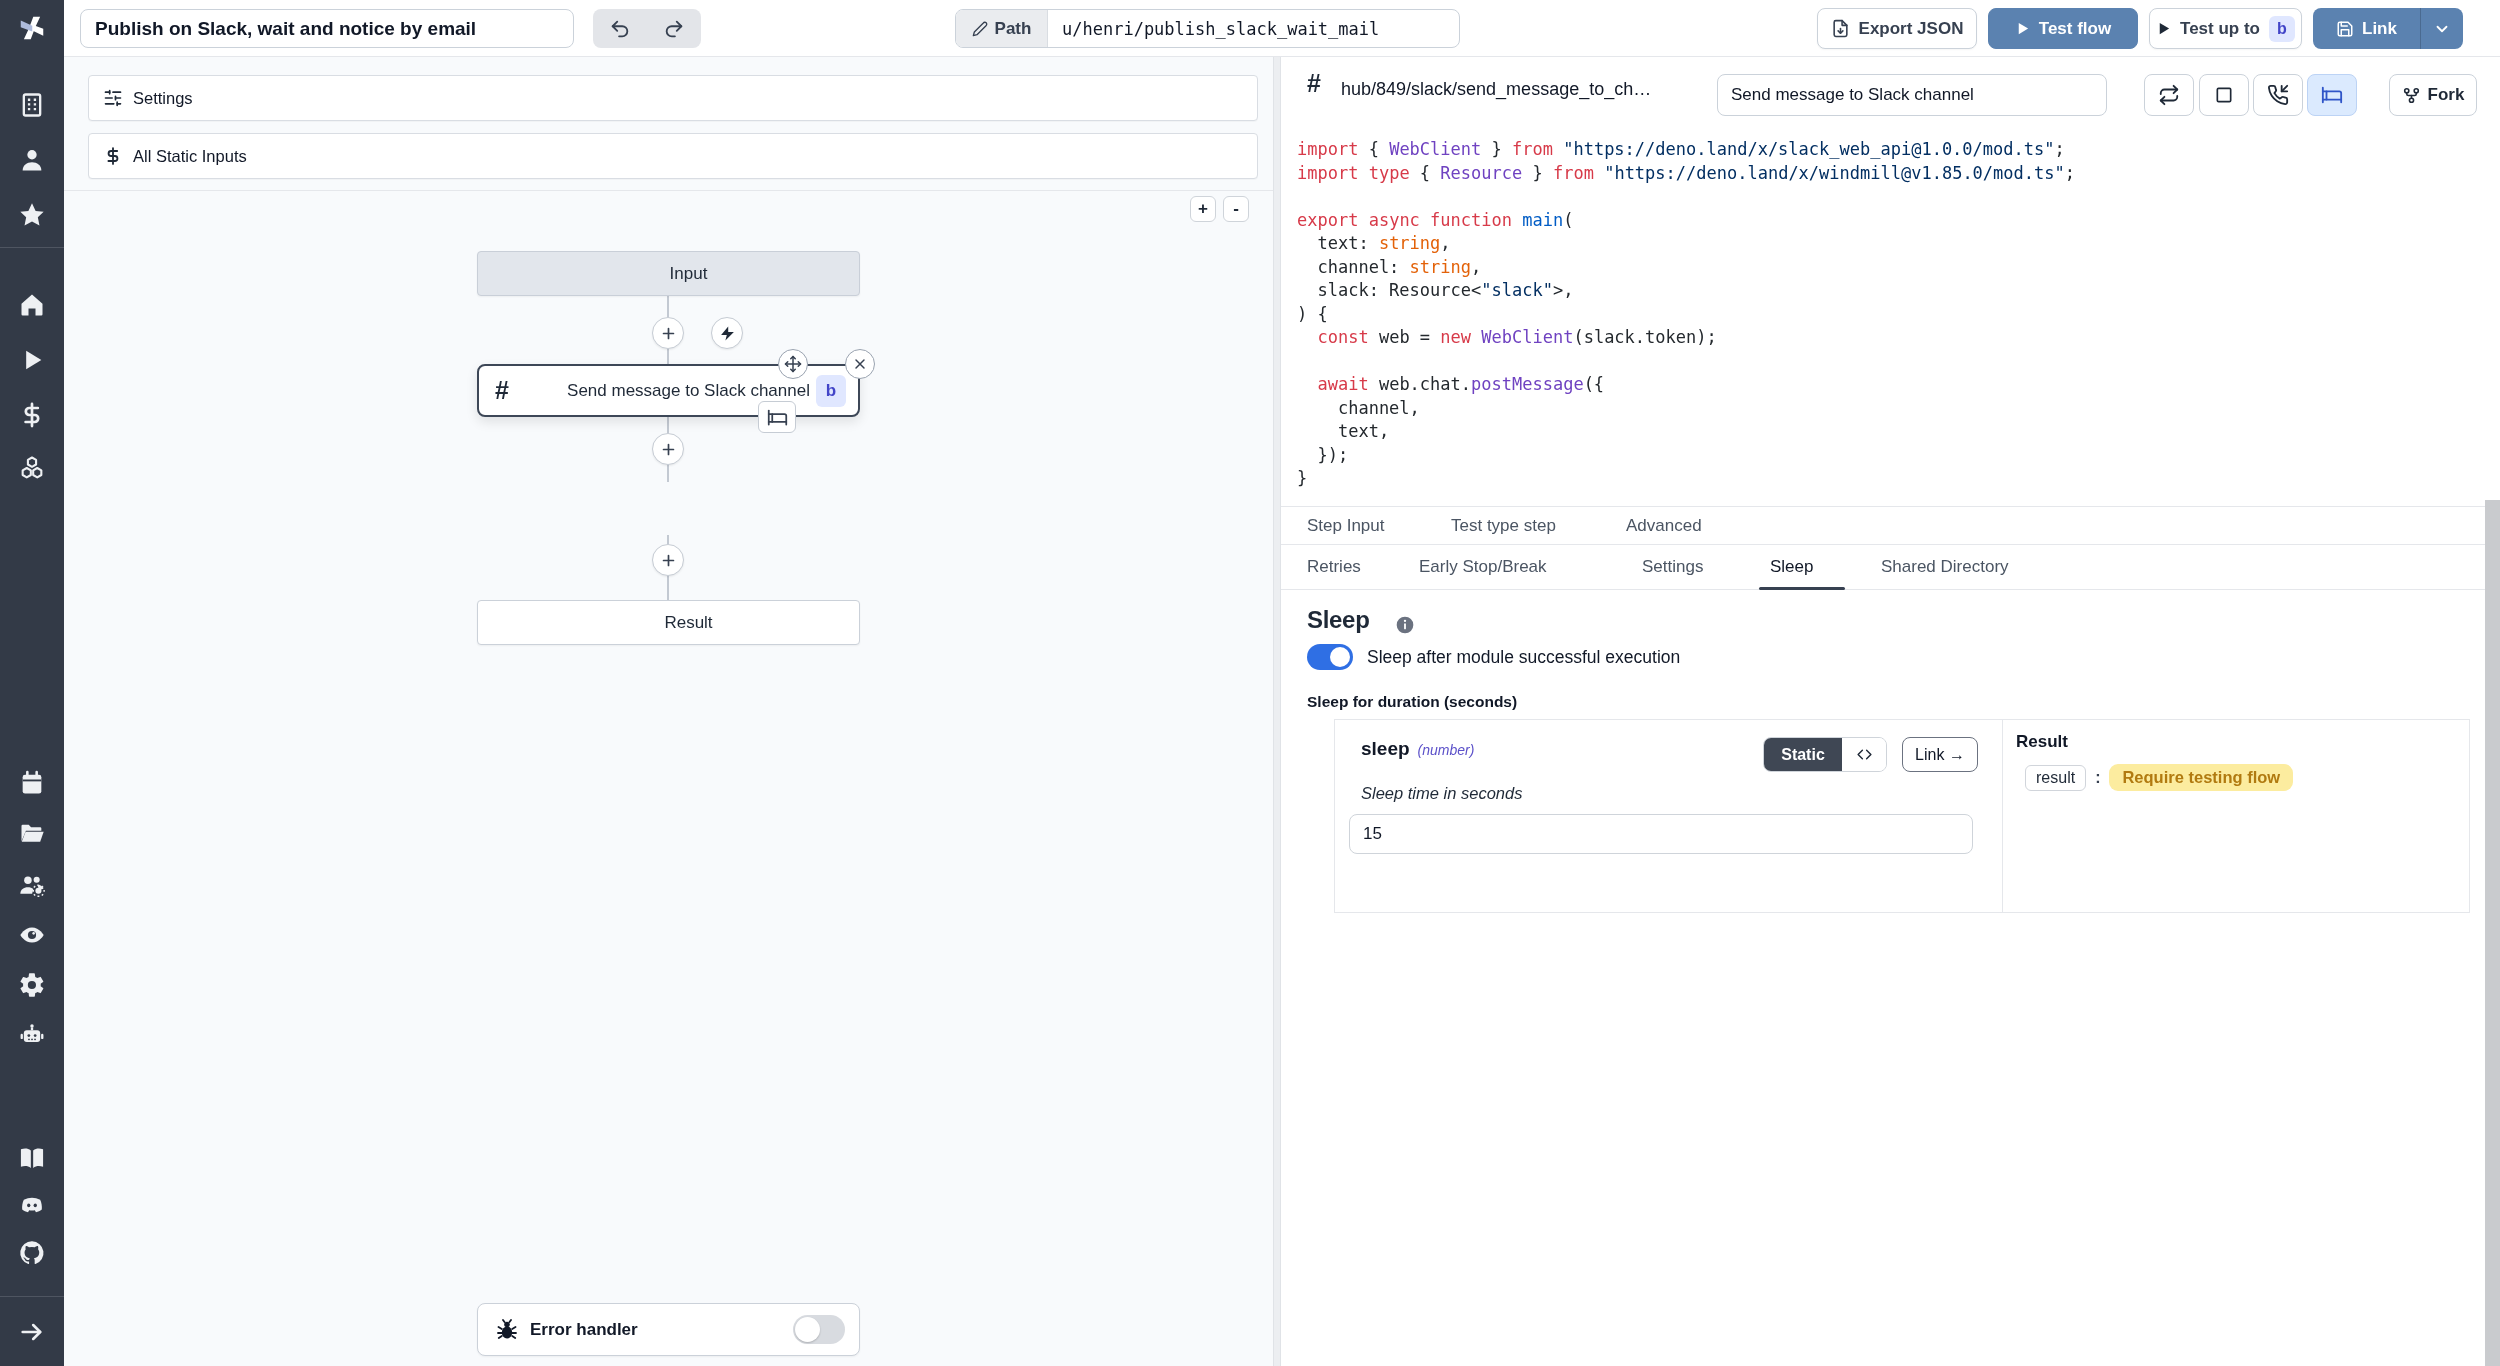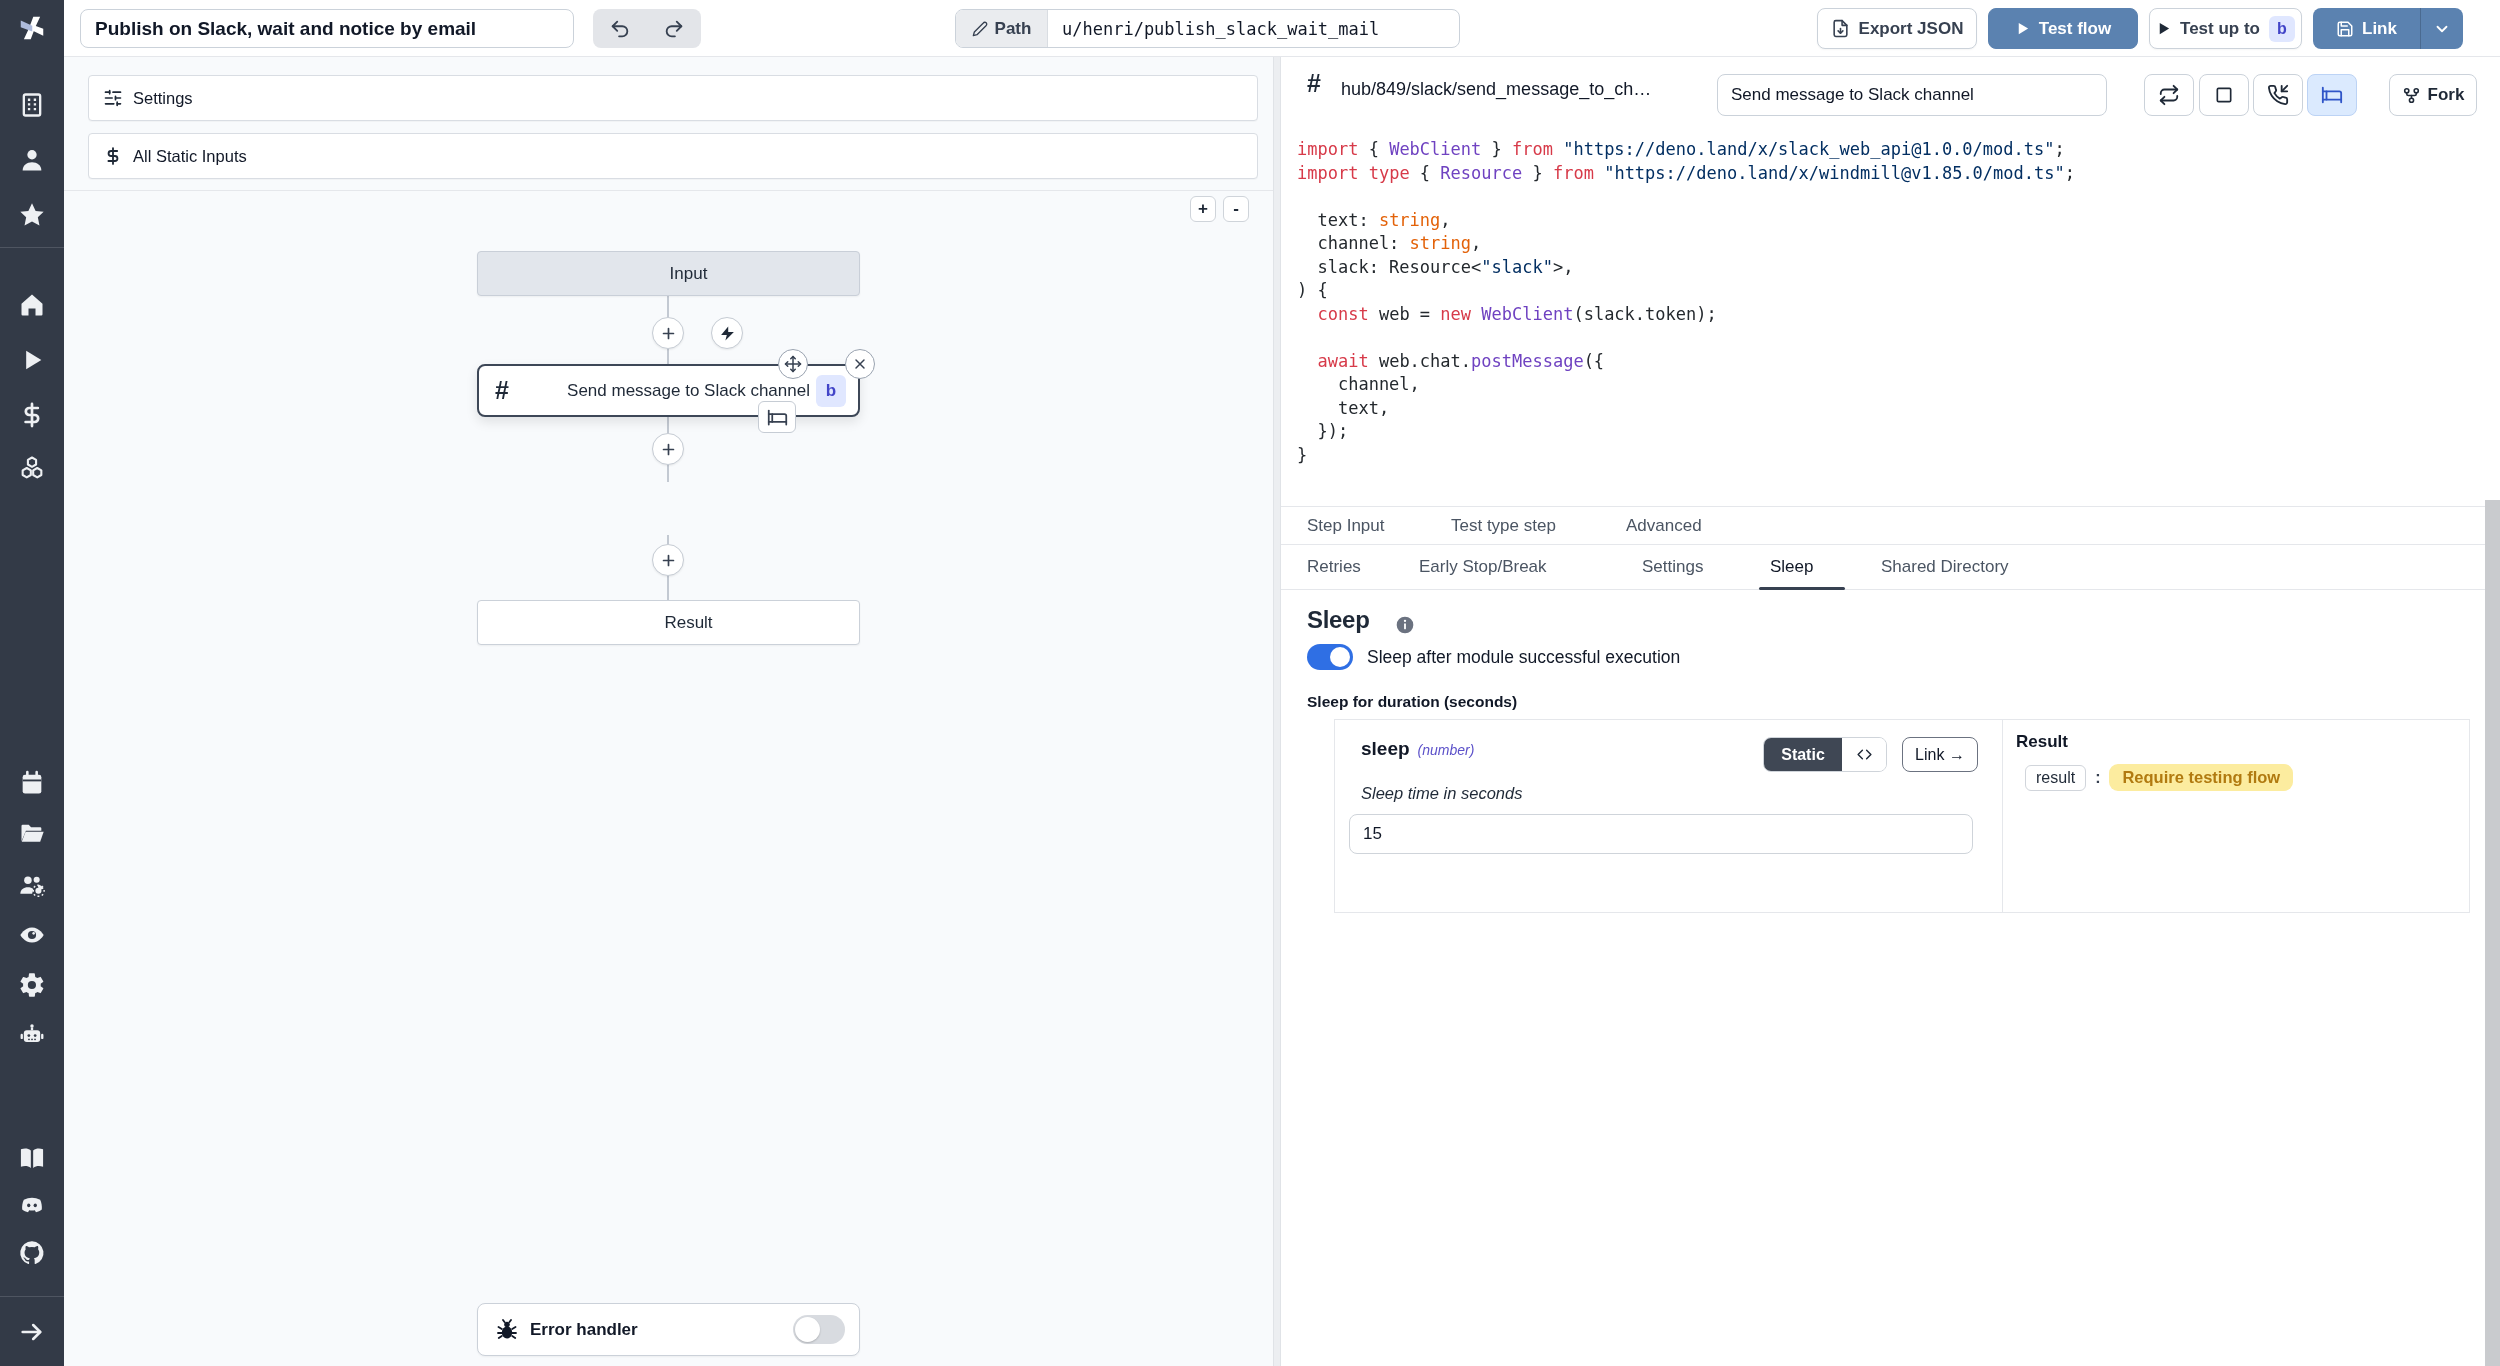--- a/index.html
+++ b/index.html
@@ -432,20 +432,21 @@
           <path d="M6 8.6v1.4a2 2 0 0 0 2 2h8a2 2 0 0 0 2-2V8.6"></path>
           <path d="M12 12v3.4"></path>
         </svg>
       <span>Fork</span>
     </div>
 
     <div class="codearea">
         <div class="cl"><span class="tk-kw">import</span><span class="tk-pl"> { </span><span class="tk-ent">WebClient</span><span class="tk-pl"> } </span><span class="tk-kw">from</span><span class="tk-pl"> </span><span class="tk-str">"https://deno.land/x/slack_web_api@1.0.0/mod.ts"</span><span class="tk-pl">;</span></div>
         <div class="cl"><span class="tk-kw">import</span><span class="tk-pl"> </span><span class="tk-kw">type</span><span class="tk-pl"> { </span><span class="tk-ent">Resource</span><span class="tk-pl"> } </span><span class="tk-kw">from</span><span class="tk-pl"> </span><span class="tk-str">"https://deno.land/x/windmill@v1.85.0/mod.ts"</span><span class="tk-pl">;</span></div>
         <div class="cl">&nbsp;</div>
+        <div class="cl"><span class="tk-kw">export</span><span class="tk-pl"> </span><span class="tk-kw">async</span><span class="tk-pl"> </span><span class="tk-kw">function</span><span class="tk-pl"> </span><span class="tk-fn">main</span><span class="tk-pl">(</span></div>
         <div class="cl"><span class="tk-pl">  text: </span><span class="tk-ty">string</span><span class="tk-pl">,</span></div>
         <div class="cl"><span class="tk-pl">  channel: </span><span class="tk-ty">string</span><span class="tk-pl">,</span></div>
         <div class="cl"><span class="tk-pl">  slack: Resource&lt;</span><span class="tk-str">"slack"</span><span class="tk-pl">&gt;,</span></div>
         <div class="cl"><span class="tk-pl">) {</span></div>
         <div class="cl"><span class="tk-pl">  </span><span class="tk-kw">const</span><span class="tk-pl"> web = </span><span class="tk-kw">new</span><span class="tk-pl"> </span><span class="tk-ent">WebClient</span><span class="tk-pl">(slack.token);</span></div>
         <div class="cl">&nbsp;</div>
         <div class="cl"><span class="tk-pl">  </span><span class="tk-kw">await</span><span class="tk-pl"> web.chat.</span><span class="tk-ent">postMessage</span><span class="tk-pl">({</span></div>
         <div class="cl"><span class="tk-pl">    channel,</span></div>
         <div class="cl"><span class="tk-pl">    text,</span></div>
         <div class="cl"><span class="tk-pl">  });</span></div>

